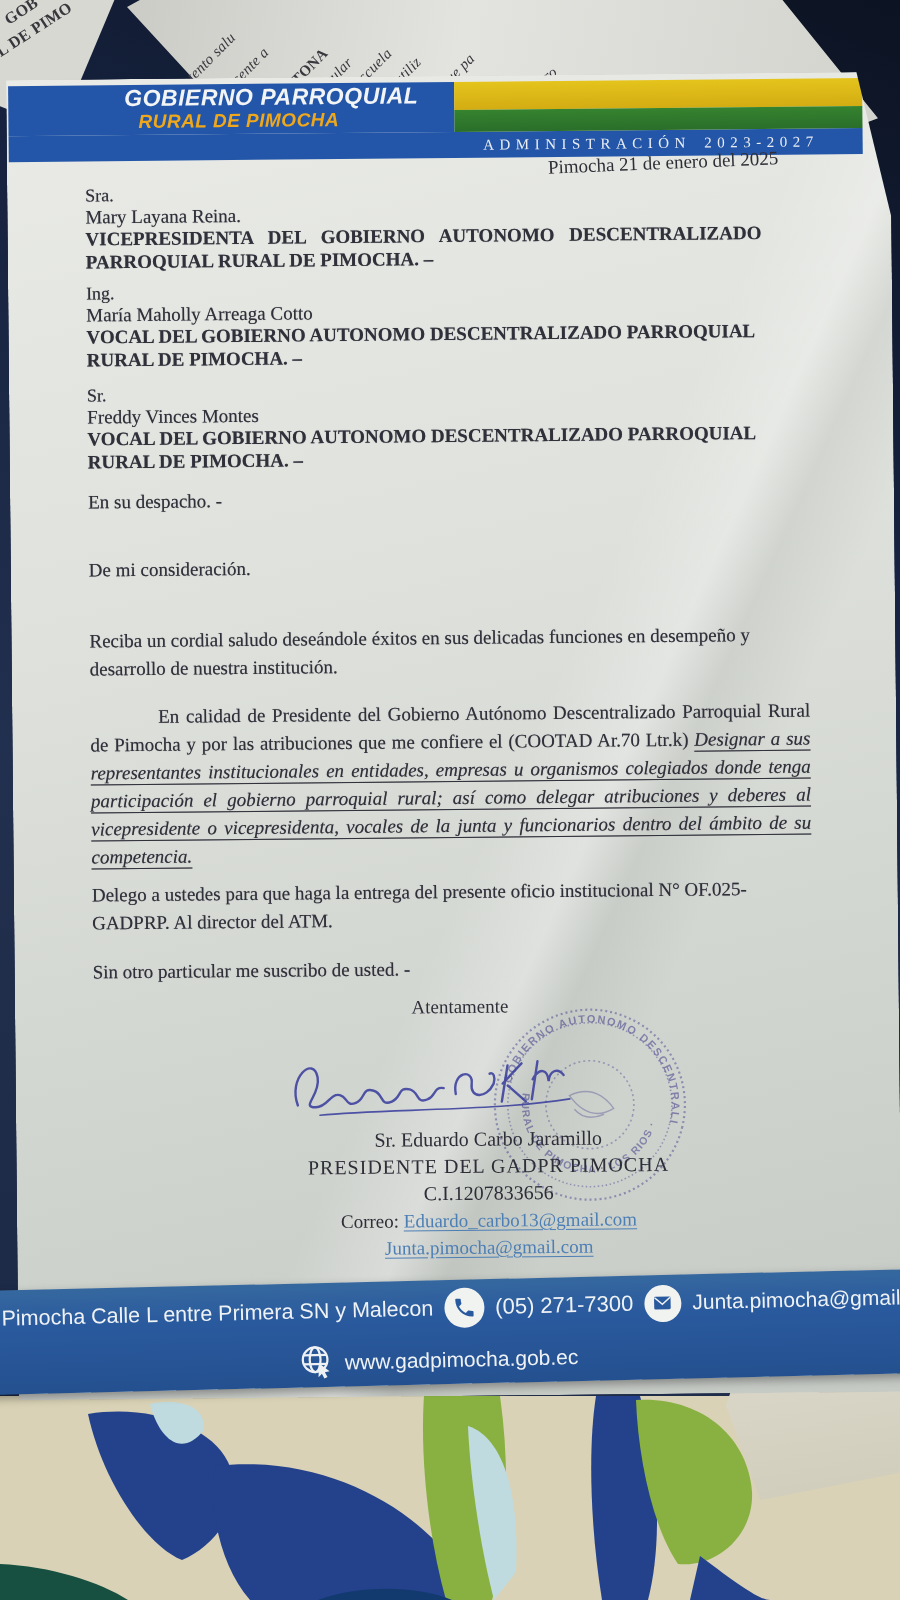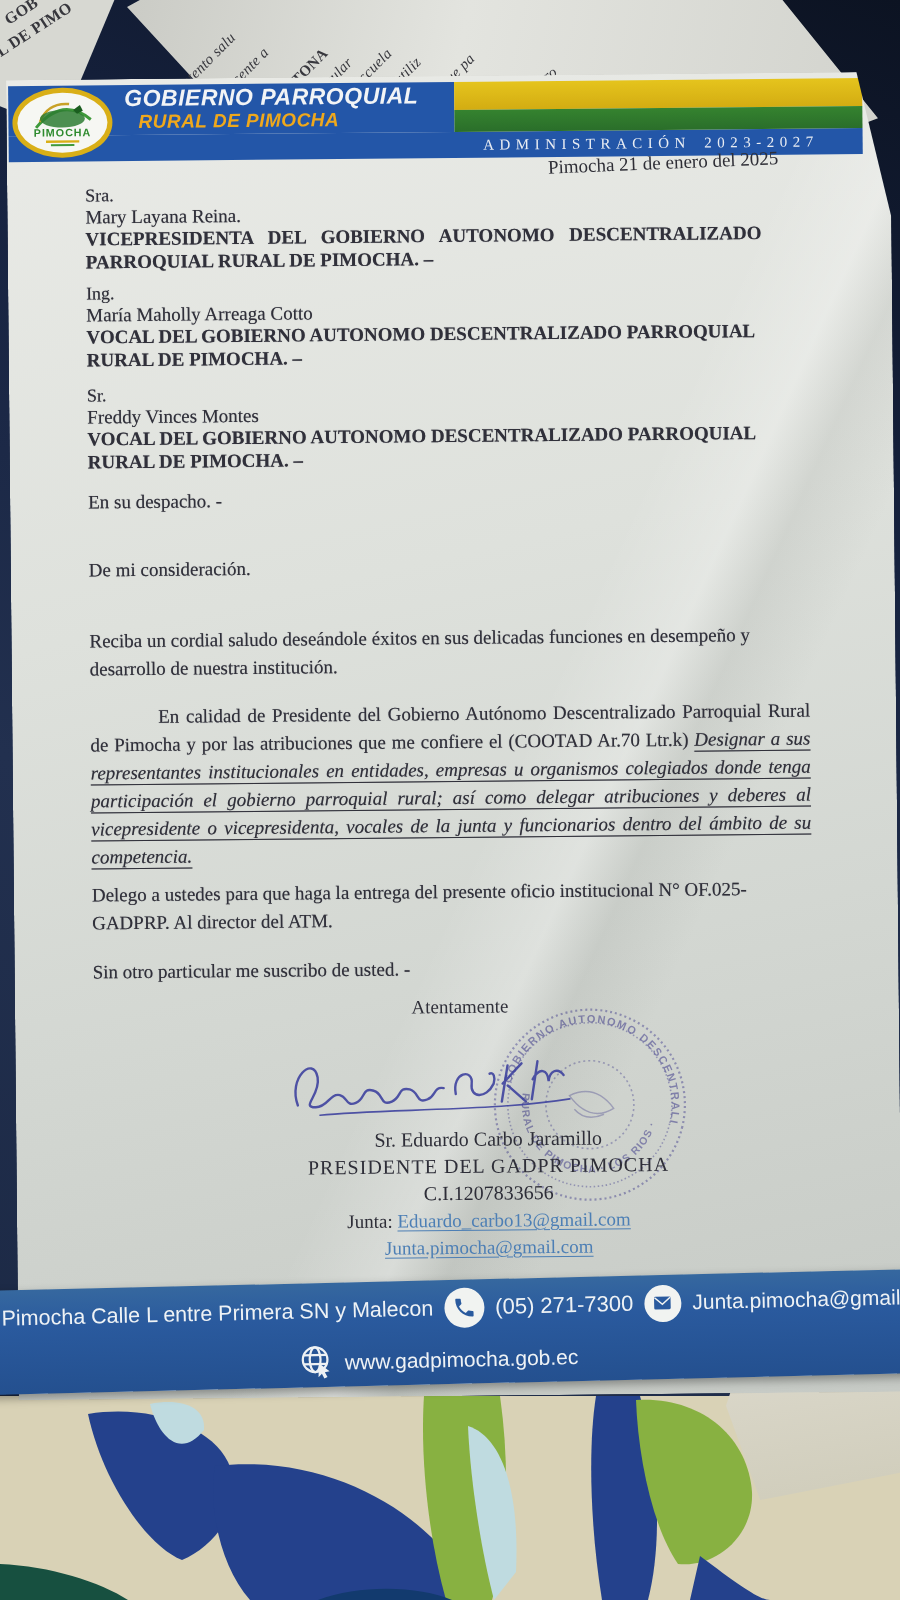--- a/index.html
+++ b/index.html
@@ -140,31 +140,20 @@
           <div class="org2">RURAL DE PIMOCHA</div>
         </div>
         <div class="lh-stripes">
           <div class="stripe-y"></div>
           <div class="stripe-g"></div>
         </div>
       </div>
       <div class="lh-row2">
         <span class="admin">ADMINISTRACIÓN 2023-2027</span>
       </div>
-      <div class="logo">
-        <svg width="88" height="58" viewBox="0 0 90 58">
-          <path d="M18,34 Q45,2 74,26" fill="none" stroke="#3f9a3b" stroke-width="3"></path>
-          <path d="M22,28 Q30,8 52,10" fill="none" stroke="#c9a227" stroke-width="2.5"></path>
-          <ellipse cx="45" cy="25" rx="23" ry="9" fill="#2e7d32" opacity=".85"></ellipse>
-          <path d="M56,16 l7,-5 3,6 -6,3 z" fill="#1b5e20"></path>
-          <text x="45" y="43" text-anchor="middle" font-family="Liberation Sans, sans-serif" font-size="11" font-weight="bold" fill="#2e8b2e" letter-spacing="1">PIMOCHA</text>
-          <rect x="28" y="47" width="34" height="2.5" fill="#d9af17"></rect>
-          <rect x="33" y="51" width="24" height="2" fill="#3f9a3b"></rect>
-        </svg>
-      </div>
     </div>
 
     <div class="dateline">Pimocha 21 de enero del 2025</div>
 
     <div class="sect recipient" style="top:106px;">
       <div class="sal">Sra.</div>
       <div class="rname">Mary Layana Reina.</div>
       <div class="rtitle spread">VICEPRESIDENTA DEL GOBIERNO AUTONOMO DESCENTRALIZADO</div>
       <div class="rtitle">PARROQUIAL RURAL DE PIMOCHA. –</div>
     </div>
@@ -222,21 +211,21 @@
         <path d="M248,20 L242,58 M243,38 C250,26 258,28 259,40 C260,30 268,26 274,34"></path>
         <path d="M30,72 C90,66 200,70 280,58" stroke-width="1.6"></path>
       </g>
     </svg>
 
     <div class="sig-block">
       <div class="sig-line">Sr. Eduardo Carbo Jaramillo</div>
       <div class="sig-line sig-role">PRESIDENTE DEL GADPR PIMOCHA</div>
       <div class="sig-line">C.I.1207833656</div>
       <div class="sig-mail">
-        <span>Junta:</span>
+        <span>Correo:</span>
         <span class="maillink">Eduardo_carbo13@gmail.com</span>
       </div>
       <div class="sig-mail maillink">Junta.pimocha@gmail.com</div>
     </div>
   </div>
 
   <div class="footer-band">
     <div class="fb-row1">
       <span class="fb-addr">Pimocha Calle L entre Primera SN y Malecon</span>
       <span class="icon-circle">

